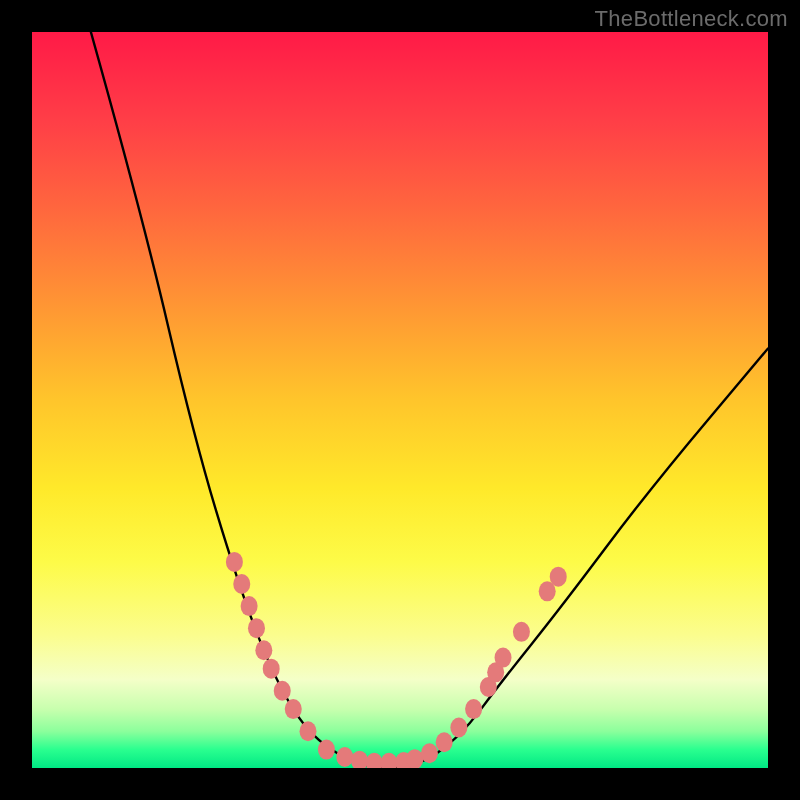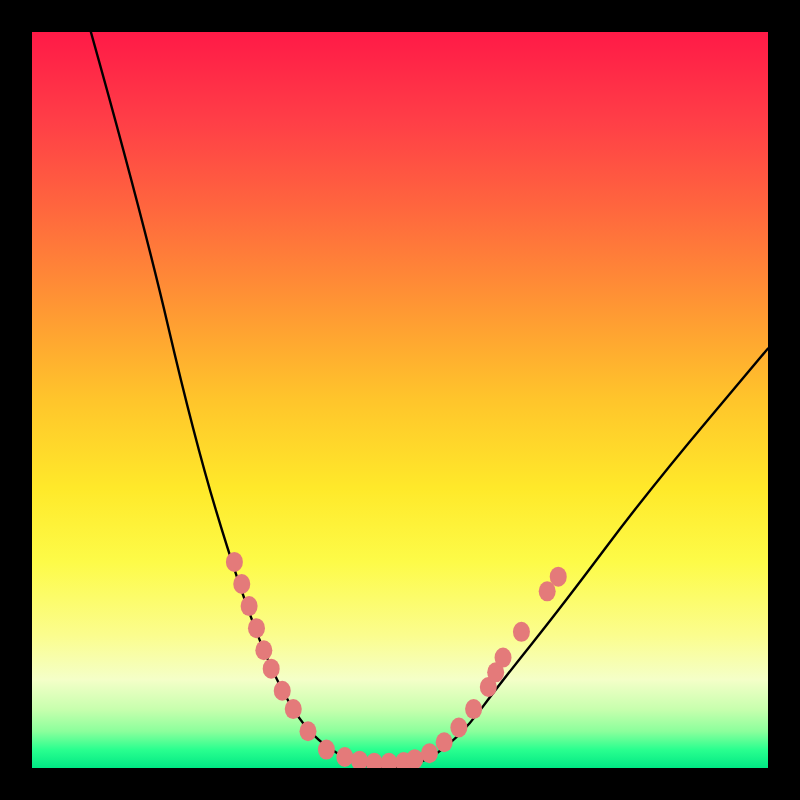--- a/index.html
+++ b/index.html
@@ -102,14 +102,15 @@
           <ellipse cx="456.32" cy="655.04" rx="8.5" ry="10" fill="#e47a7a" stroke="#c95c5c" stroke-width="0"></ellipse>
           <ellipse cx="463.68" cy="640.3199999999999" rx="8.5" ry="10" fill="#e47a7a" stroke="#c95c5c" stroke-width="0"></ellipse>
           <ellipse cx="471.04" cy="625.6" rx="8.5" ry="10" fill="#e47a7a" stroke="#c95c5c" stroke-width="0"></ellipse>
           <ellipse cx="489.44000000000005" cy="599.84" rx="8.5" ry="10" fill="#e47a7a" stroke="#c95c5c" stroke-width="0"></ellipse>
           <ellipse cx="515.1999999999999" cy="559.36" rx="8.5" ry="10" fill="#e47a7a" stroke="#c95c5c" stroke-width="0"></ellipse>
           <ellipse cx="526.24" cy="544.64" rx="8.5" ry="10" fill="#e47a7a" stroke="#c95c5c" stroke-width="0"></ellipse>
         </g>
     </svg>
   </div>
 
+  <div class="watermark">TheBottleneck.com</div>
 
 </div>
 
 </body></html>

